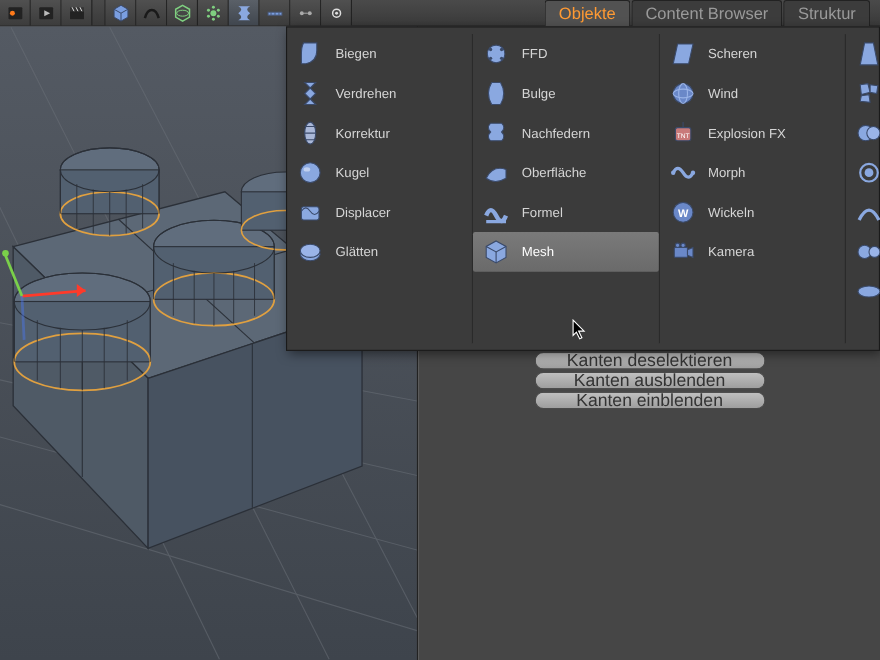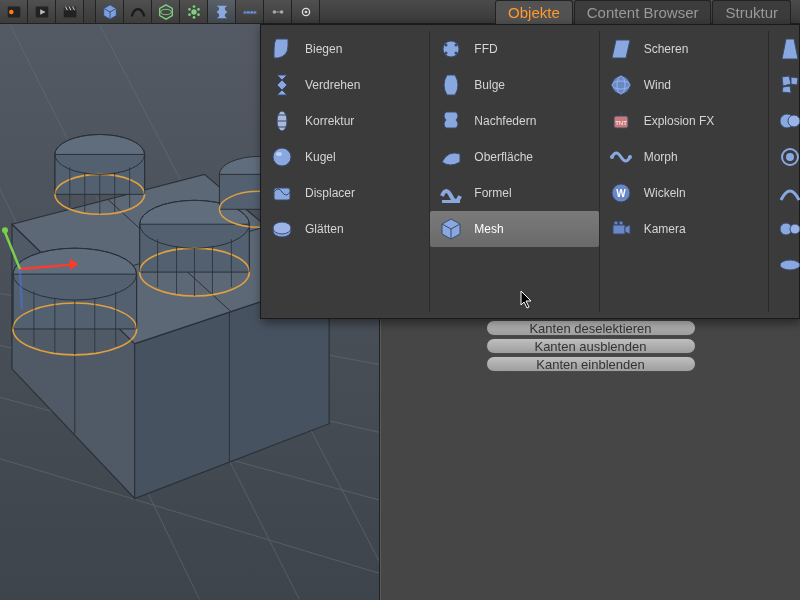--- a/index.html
+++ b/index.html
@@ -64,21 +64,21 @@
     background:#464646;
     border-left:1px solid #5a5a5a;
   }
   .chip {
     display:block;
     margin:2px auto;
     width:210px;
     height:16px;
     line-height:16px;
     text-align:center;
-    font-size:13px;
+    font-size:16px;
     color:#333;
     background:linear-gradient(#bfbfbf,#9e9e9e);
     border-radius:9px;
     border:1px solid #4a4a4a;
   }
   .chips { padding-top:294px; }
 
   
   .deformer-panel {
     position:absolute;

